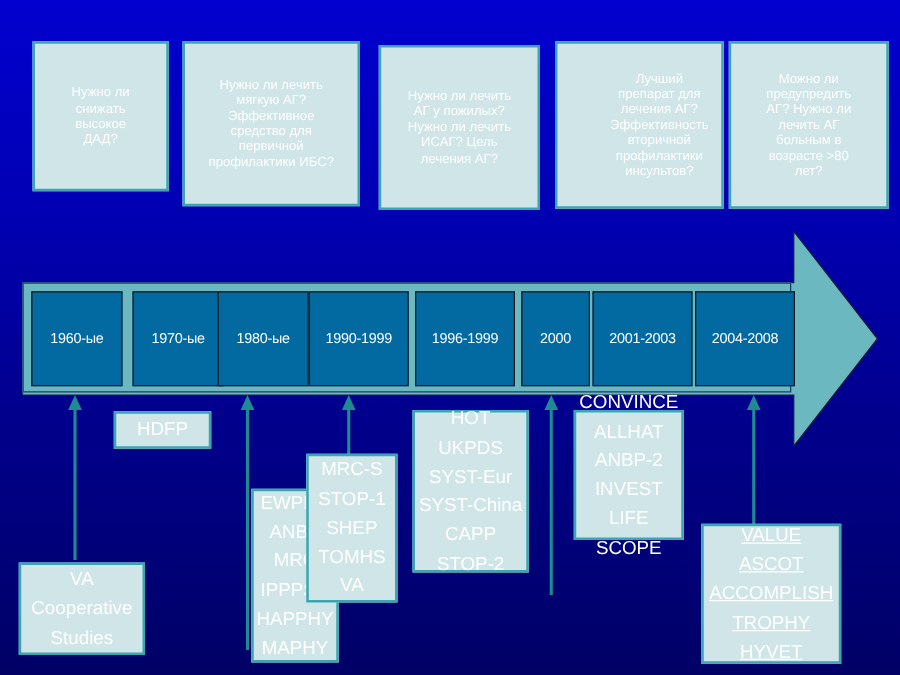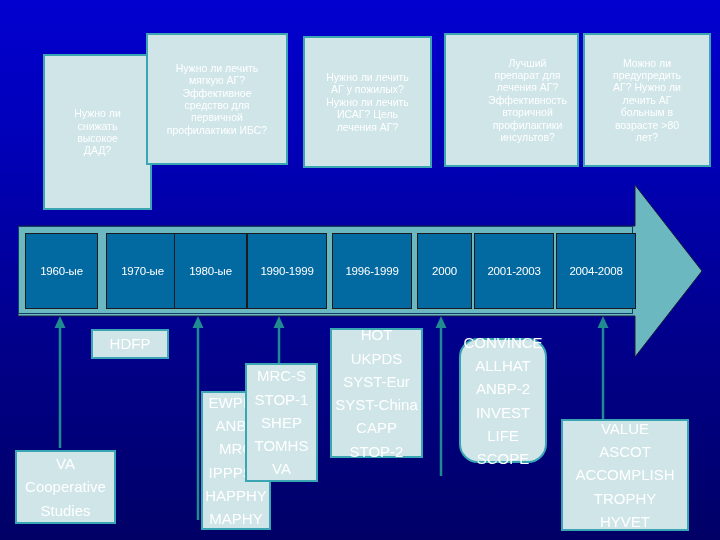--- a/index.html
+++ b/index.html
@@ -84,21 +84,21 @@
     position: absolute;
     width: 14px;
   }
   .conn svg { display:block; }
 </style>
 </head>
 <body>
 
 <div id="slide">
 
-  <div class="qbox" style="left:43px; top:33px; width:109px; height:156px;margin-top:21px;">
+  <div class="qbox" style="left:26px; top:33px; width:109px; height:120px;">
     <span>Нужно ли
 снижать
 высокое
 ДАД?</span>
   </div>
 
   <div class="qbox" style="left:146px; top:33px; width:142px; height:132px;">
     <span>Нужно ли лечить
 мягкую АГ?
 Эффективное
@@ -233,30 +233,30 @@
   <div class="sbox" style="left:330px; top:328px; width:93px; height:130px;">
     <span>HOT
 UKPDS
 SYST-Eur
 SYST-China
 CAPP
 STOP-2</span>
   </div>
 
 
-  <div class="sbox" style="left:459px; top:338px; width:88px; height:125px;border-radius:19px;">
+  <div class="sbox" style="left:459px; top:328px; width:88px; height:104px;">
     <span>CONVINCE
 ALLHAT
 ANBP-2
 INVEST
 LIFE
 SCOPE</span>
   </div>
 
-  <div class="sbox" style="left:561px; top:419px; width:128px; height:112px;">
+  <div class="sbox" style="left:561px; top:419px; width:112px; height:112px;text-decoration:underline;">
     <span>VALUE
 ASCOT
 ACCOMPLISH
 TROPHY
 HYVET</span>
   </div>
 
 </div>
 
 </body></html>

